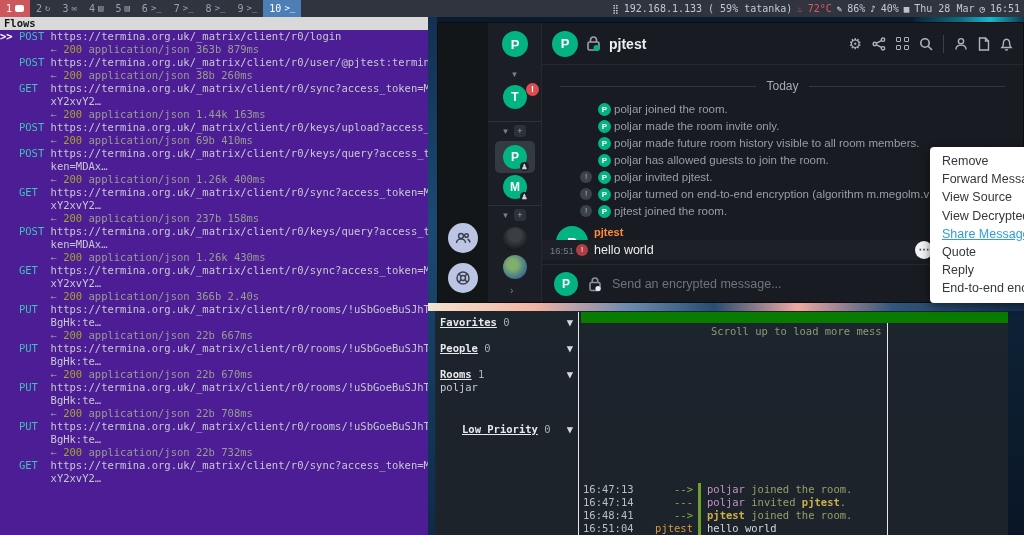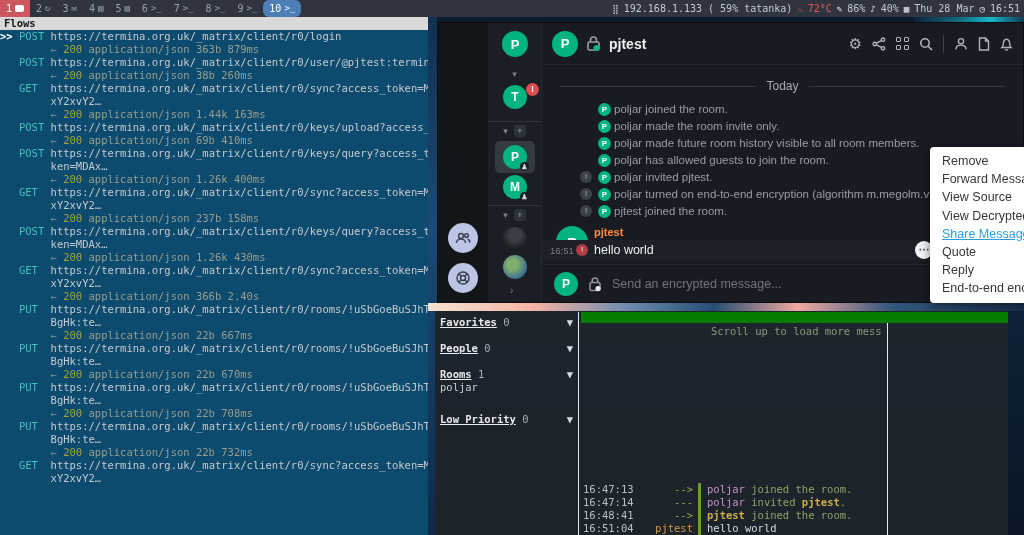--- a/index.html
+++ b/index.html
@@ -18,31 +18,31 @@
   .wp-gap { position:absolute; left:428px; top:17px; width:9px; height:518px;
     background:linear-gradient(180deg,#123052 0%,#1b4a74 40%,#0f2a48 100%); }
 
   
   .topbar { position:absolute; left:0; top:0; width:1024px; height:17px;
     background:#2f343f; display:flex; align-items:center; justify-content:space-between;
     font-family:"DejaVu Sans Mono", monospace; font-size:10px; color:#c3c9d4; z-index:30; }
   .ws-wrap { display:flex; height:17px; }
   .ws { display:flex; align-items:center; gap:3px; padding:0 6px; height:17px; color:#9aa2af; }
   .ws.urgent { background:#cc575d; color:#fff; }
-  .ws.focused { background:#4d7eb5; color:#fff;border-radius:6px; }
+  .ws.focused { background:#4d7eb5; color:#fff; }
   .ws .wsicon { font-size:9px; line-height:1; }
   .bubble { width:9px; height:7px; background:currentColor; border-radius:2px; display:inline-block; }
   .statusbar { display:flex; align-items:center; gap:5px; padding-right:4px; white-space:nowrap; }
   .sicon { font-size:9px; color:#e3e7ee; }
   .sicon.temp { color:#e05a5a; }
   .stat-temp { color:#e05a5a;text-align:right; }
 
   
   .mitm { position:absolute; left:0; top:17px; width:428px; height:518px;
-    background:#0c4a6e; font-family:"DejaVu Sans Mono", monospace;
+    background:#4c1d95; font-family:"DejaVu Sans Mono", monospace;
     font-size:10.5px; line-height:13px; overflow:hidden; }
   .mitm-header { background:#d9d9d9; color:#14161a; padding:0 4px; height:13px; font-weight:bold; }
   .fl { white-space:pre; color:#c6cacf; }
   .fl .sel { color:#ffffff; font-weight:bold; }
   .fl .mth { color:#41c0ba; }
   .fl .arr { color:#8e959d; }
   .fl .code { color:#a3a52e;text-align:center; }
   .fl .resp { color:#989e90; }
 
   
@@ -399,21 +399,21 @@
     <div class="mi">Reply</div>
     <div class="mi">End-to-end encryption</div>
   </div>
 
 <div class="weechat">
   <div class="wc-left">
       <div class="wc-sec" style="top: 5px;"><span class="lbl">Favorites</span><span class="cnt"> 0</span><span class="tri">▼</span></div>
       <div class="wc-sec" style="top: 31px;"><span class="lbl">People</span><span class="cnt"> 0</span><span class="tri">▼</span></div>
       <div class="wc-sec" style="top: 57px;"><span class="lbl">Rooms</span><span class="cnt"> 1</span><span class="tri">▼</span></div>
       <div class="wc-item" style="top: 70px;">poljar</div>
-      <div class="wc-sec" style="top: 102px;"><span class="lbl">Low Priority</span><span class="cnt"> 0</span><span class="tri">▼</span></div>
+      <div class="wc-sec" style="top: 112px; margin-left: 22px;"><span class="lbl">Low Priority</span><span class="cnt"> 0</span><span class="tri">▼</span></div>
     </div>
   <div class="wc-vsep"></div>
   <div class="wc-chat">
     <div class="unread-bar"></div>
     <div class="wc-notice">Scroll up to load more mess</div>
     <div class="nick-vline"></div>
     <div class="wc-log">
         <div class="wc-row">
           <span class="wc-time">16:47:13</span>
           <span class="wc-prefix action">--&gt;</span>

